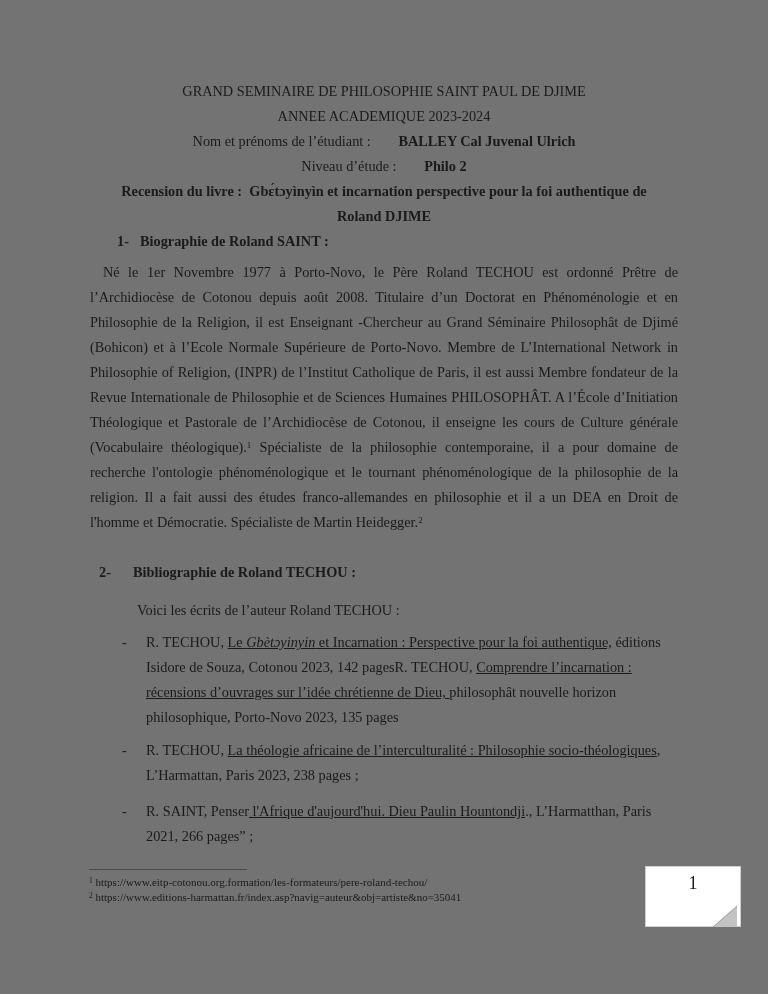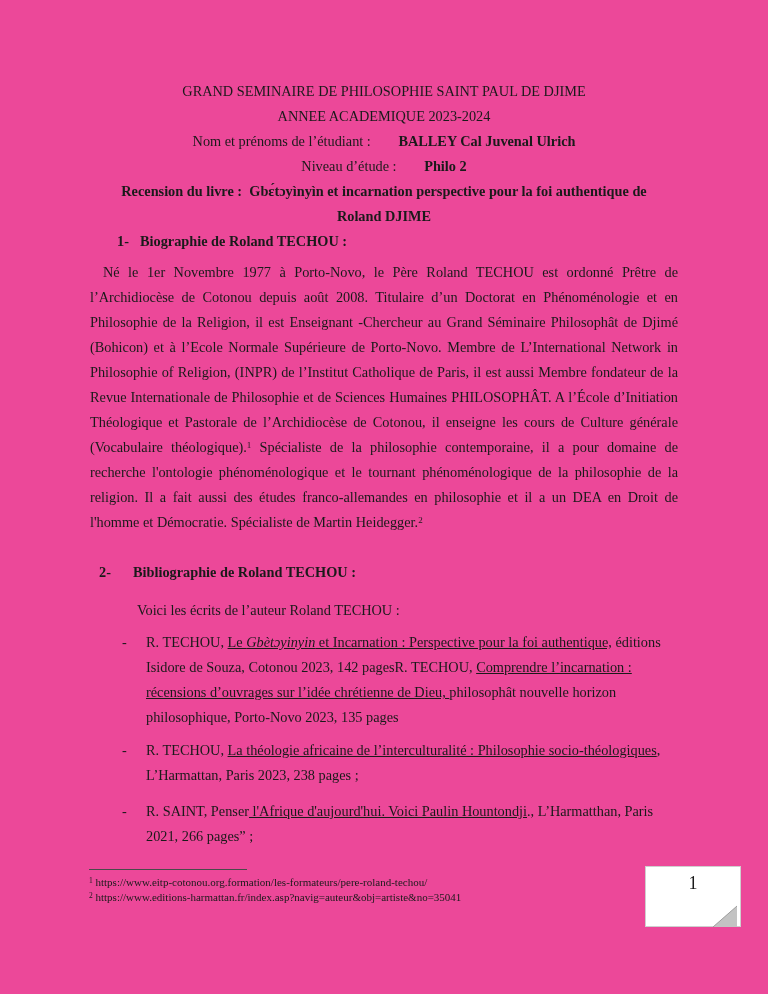--- a/index.html
+++ b/index.html
@@ -1,20 +1,20 @@
 <!DOCTYPE html>
 <html><head>
 <meta charset="utf-8">
 <style>
   html, body { margin: 0; padding: 0; background: #ffffff; }
   .page {
     position: relative;
     width: 768px;
     height: 994px;
-    background: #ec4899;
+    background: #737373;
     font-family: "Liberation Serif", "DejaVu Serif", serif;
     font-size: 14.3px;
     color: #1a1a1a;
     overflow: hidden;
   }
   .content { padding: 79px 90px 0 90px; }
 
   .hdr div { text-align: center; line-height: 25px; white-space: pre; }
   .hdr b { font-weight: bold; margin-left: 24px; }
 
@@ -78,21 +78,21 @@
       <div><span>Nom et prénoms de l’étudiant : </span><b>BALLEY Cal Juvenal Ulrich</b></div>
       <div><span>Niveau d’étude : </span><b>Philo 2</b></div>
     </div>
 
     <div class="doc-title">
       <div>Recension du livre :  Gbɛ́tɔyìnyìn et incarnation perspective pour la foi authentique de</div>
       <div>Roland DJIME</div>
     </div>
 
     <div class="sec sec-1">
-      <span class="num">1-</span><span>Biographie de Roland TECHOU :</span>
+      <span class="num">1-</span><span>Biographie de Roland SAINT :</span>
     </div>
 
     <p class="bio"><span>Né le 1er Novembre 1977 à Porto-Novo, le Père Roland TECHOU est ordonné Prêtre de l’Archidiocèse de Cotonou depuis août 2008. Titulaire d’un Doctorat en Phénoménologie et en Philosophie de la Religion, il est Enseignant -Chercheur au Grand Séminaire Philosophât de Djimé (Bohicon) et à l’Ecole Normale Supérieure de Porto-Novo. Membre de L’International Network in Philosophie of Religion, (INPR) de l’Institut Catholique de Paris, il est aussi Membre fondateur de la Revue Internationale de Philosophie et de Sciences Humaines PHILOSOPHÂT. A l’École d’Initiation Théologique et Pastorale de l’Archidiocèse de Cotonou, il enseigne les cours de Culture générale (Vocabulaire théologique).</span><sup>1</sup><span> Spécialiste de la philosophie contemporaine, il a pour domaine de recherche l'ontologie phénoménologique et le tournant phénoménologique de la philosophie de la religion. Il a fait aussi des études franco-allemandes en philosophie et il a un DEA en Droit de l'homme et Démocratie. Spécialiste de Martin Heidegger.</span><sup>2</sup></p>
 
     <div class="sec sec-2">
       <span class="num">2-</span><span>Bibliographie de Roland TECHOU :</span>
     </div>
 
     <div class="intro">Voici les écrits de l’auteur Roland TECHOU :</div>
 
@@ -101,21 +101,21 @@
       <span><span>R. TECHOU, </span><span class="u">Le </span><span class="u i">Gbètɔyinyin</span><span class="u"> et Incarnation : Perspective pour la foi authentique,</span><span> éditions Isidore de Souza, Cotonou 2023, 142 pagesR. TECHOU, </span><span class="u">Comprendre l’incarnation : récensions d’ouvrages sur l’idée chrétienne de Dieu, </span><span>philosophât nouvelle horizon philosophique, Porto-Novo 2023, 135 pages</span></span>
     </div>
 
     <div class="bib-item bib-item-2">
       <span class="dash">-</span>
       <span><span>R. TECHOU, </span><span class="u">La théologie africaine de l’interculturalité : Philosophie socio-théologiques</span><span>, L’Harmattan, Paris 2023, 238 pages ;</span></span>
     </div>
 
     <div class="bib-item bib-item-3">
       <span class="dash">-</span>
-      <span><span>R. SAINT, Penser</span><span class="u"> l'Afrique d'aujourd'hui. Voici Paulin Hountondji</span><span>., L’Harmatthan, Paris 2021, 266 pages” ;</span></span>
+      <span><span>R. SAINT, Penser</span><span class="u"> l'Afrique d'aujourd'hui. Dieu Paulin Hountondji</span><span>., L’Harmatthan, Paris 2021, 266 pages” ;</span></span>
     </div>
 
   </div>
 
   <div class="footnotes">
     <div class="fn-rule"></div>
     <div class="fn"><sup>1</sup> <span>https://www.eitp-cotonou.org.formation/les-formateurs/pere-roland-techou/</span></div>
     <div class="fn"><sup>2</sup> <span>https://www.editions-harmattan.fr/index.asp?navig=auteur&amp;obj=artiste&amp;no=35041</span></div>
   </div>
 

